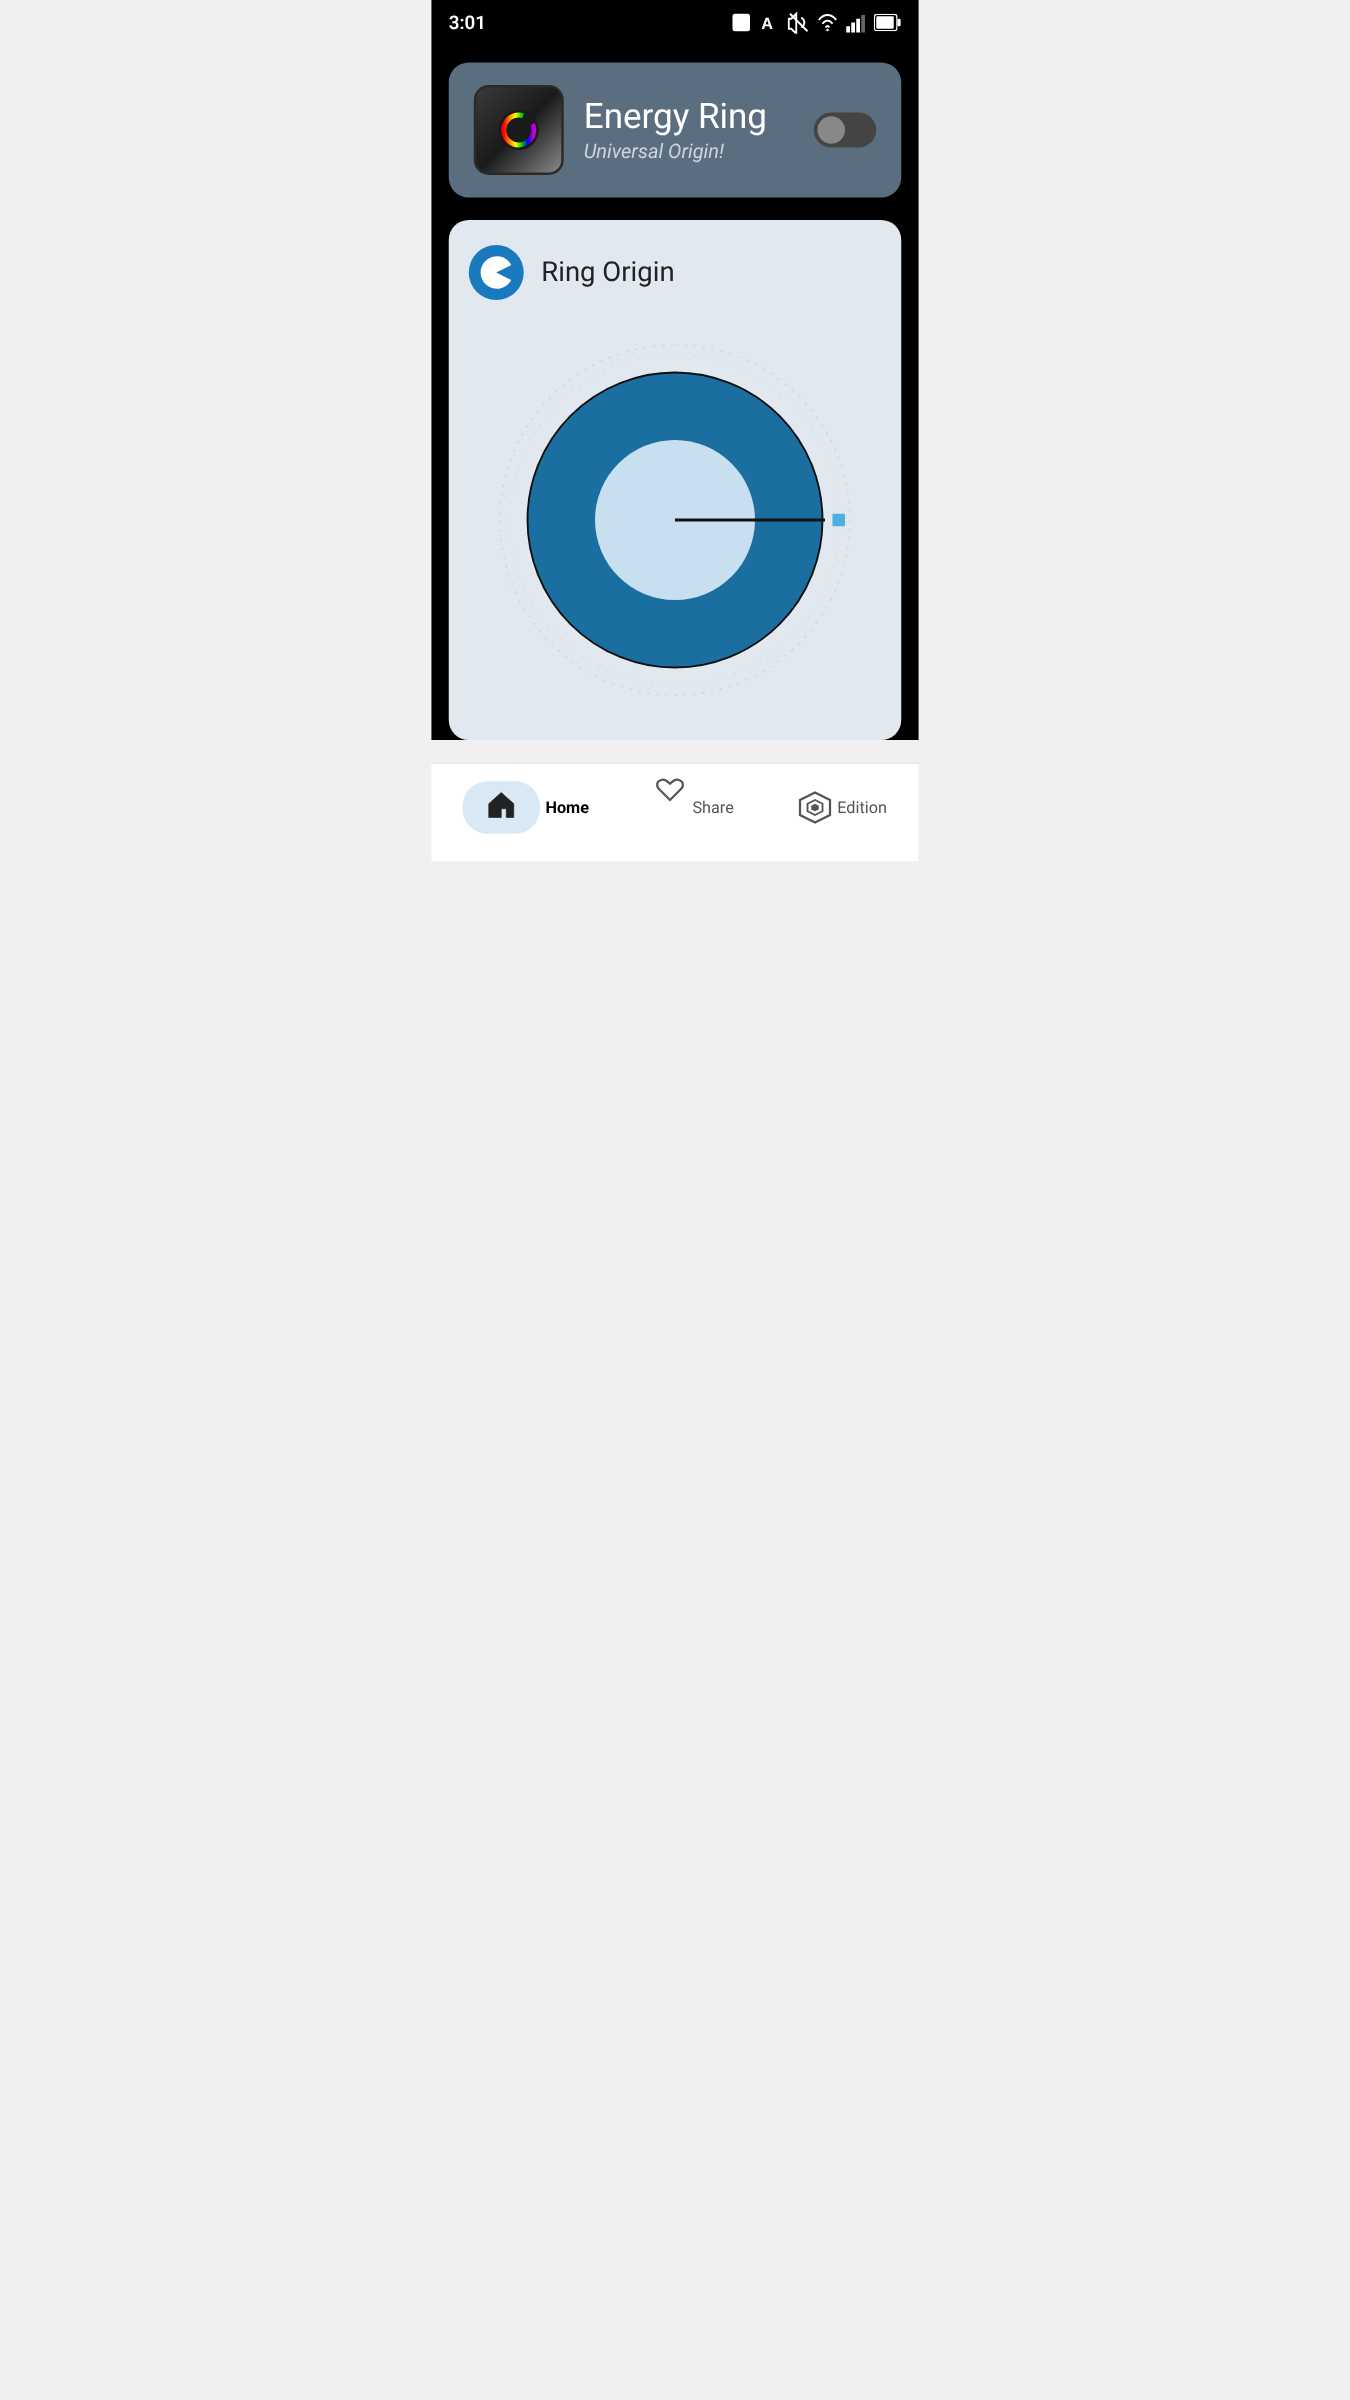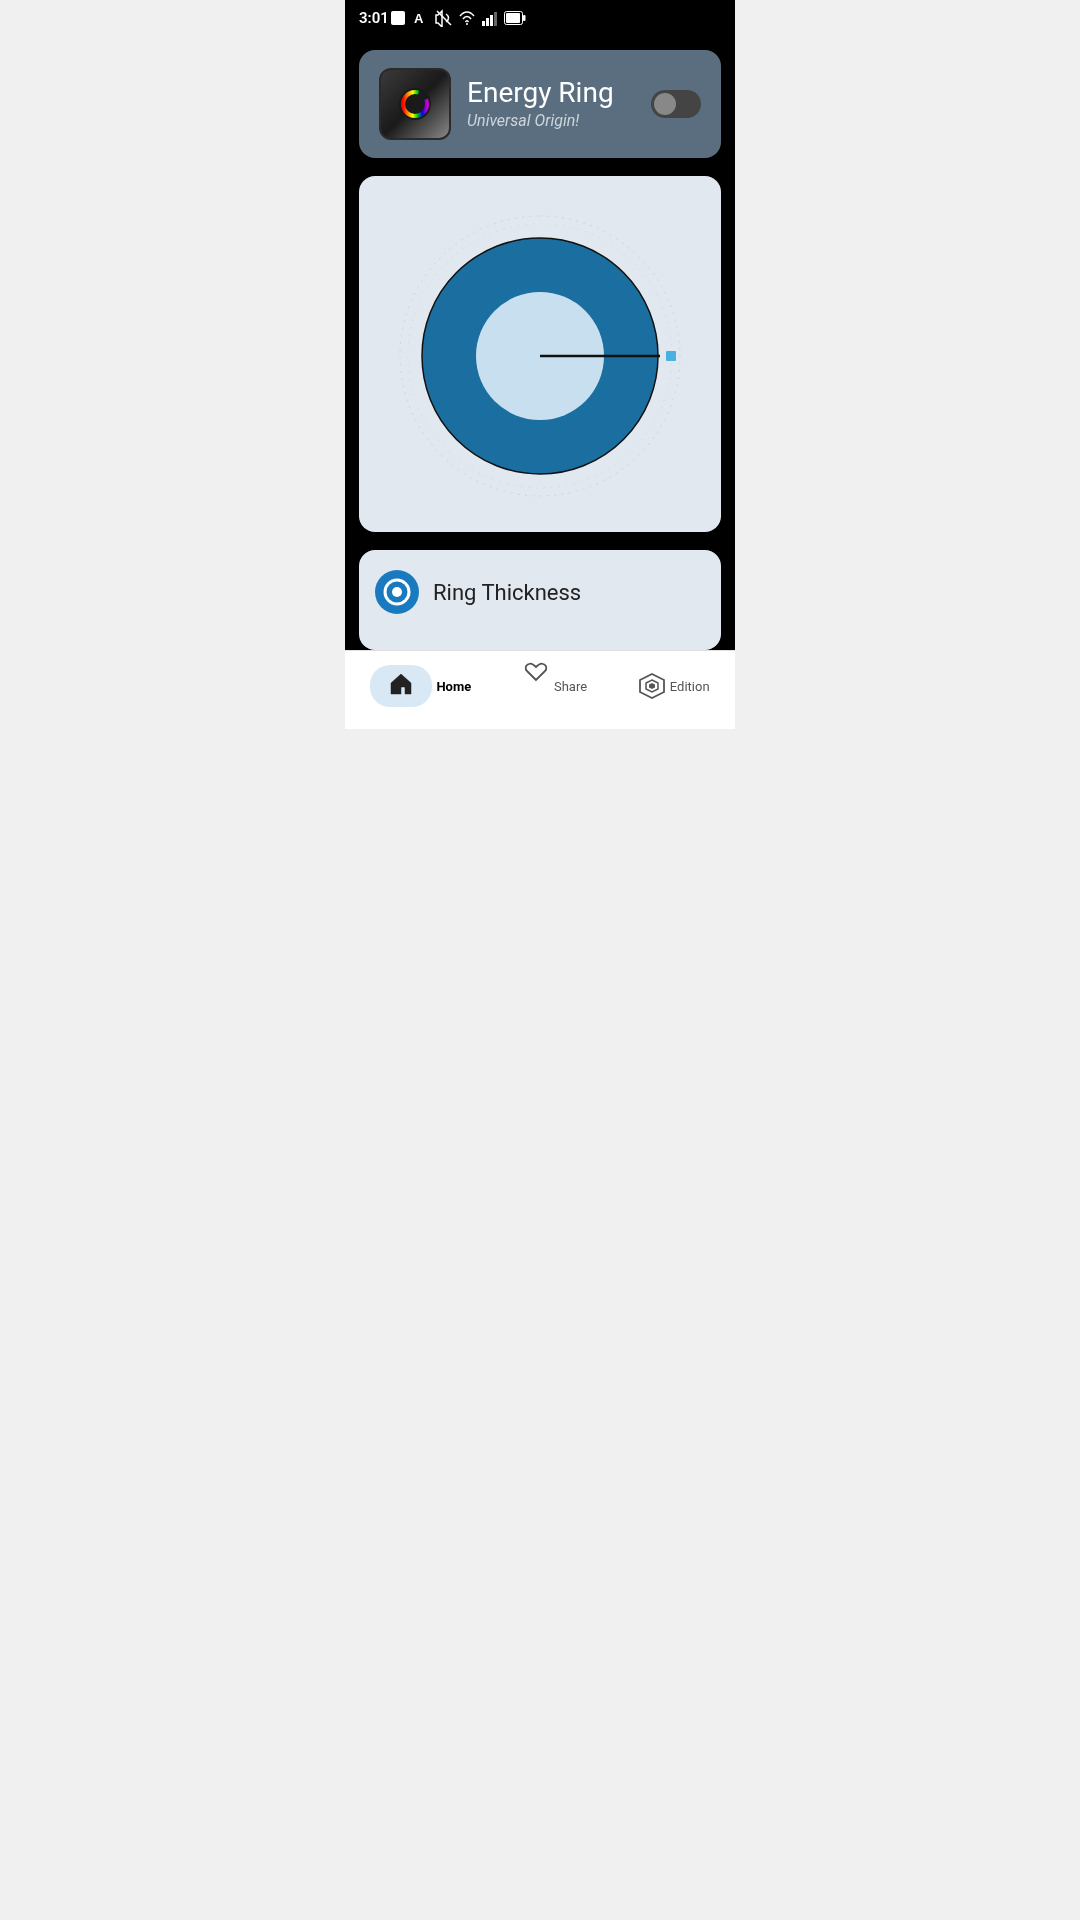--- a/index.html
+++ b/index.html
@@ -14,21 +14,21 @@
       position: relative;
       overflow-x: hidden;
     }
 
     
     .status-bar {
       background: #000;
       color: #fff;
       display: flex;
       align-items: center;
-      justify-content: flex-start;
+      justify-content: space-between;
       padding: 6px 14px;
       height: 36px;
     }
     .status-time {
       font-size: 15px;
       font-weight: 600;
     }
     .status-icons {
       display: flex;
       align-items: center;
@@ -269,20 +269,29 @@
     <div class="app-title-group">
       <div class="app-title">Energy Ring</div>
       <div class="app-subtitle">Universal Origin!</div>
     </div>
     <div class="toggle-switch">
       <div class="toggle-knob"></div>
     </div>
   </div>
 
   <div class="section-card">
+    <div class="section-header">
+      <div class="section-icon">
+
+        <svg width="28" height="28" viewBox="0 0 28 28">
+          <path d="M14 14 L26 8 A13 13 0 1 0 26 20 Z" fill="white"></path>
+        </svg>
+      </div>
+      <div class="section-title">Ring Origin</div>
+    </div>
 
     <div class="ring-origin-container">
       <div class="dial-wrapper">
         <svg width="300" height="300" viewBox="0 0 300 300">
 
           <g>
 
             <circle cx="150" cy="150" r="140" fill="none" stroke="#d0d4da" stroke-width="1" stroke-dasharray="2 5.3" transform="rotate(-90 150 150)"></circle>
             <circle cx="150" cy="150" r="132" fill="none" stroke="#d0d4da" stroke-width="1" stroke-dasharray="1 6.5"></circle>
           </g>
@@ -294,32 +303,20 @@
           <circle cx="150" cy="150" r="118" fill="none" stroke="#111" stroke-width="1.5"></circle>
 
           <line x1="150" y1="150" x2="270" y2="150" stroke="#111" stroke-width="2.5"></line>
 
           <rect x="276" y="145" width="10" height="10" rx="1" fill="#4ab0e0"></rect>
         </svg>
       </div>
     </div>
   </div>
 
-  <div class="section-card-partial">
-    <div class="section-header">
-      <div class="ring-thickness-icon">
-
-        <svg width="28" height="28" viewBox="0 0 28 28">
-          <circle cx="14" cy="14" r="12" fill="none" stroke="white" stroke-width="3"></circle>
-          <circle cx="14" cy="14" r="5" fill="white"></circle>
-        </svg>
-      </div>
-      <div class="section-title">Ring Thickness</div>
-    </div>
-  </div>
 
 </div>
 
 <div class="bottom-nav">
   <div class="nav-item active">
     <div class="nav-icon-bg">
       <svg width="26" height="26" viewBox="0 0 26 26">
         <path d="M3 12L13 3l10 9v11H17v-7h-4v7H3V12z" fill="#222" stroke="#222" stroke-width="0.5"></path>
       </svg>
     </div>

